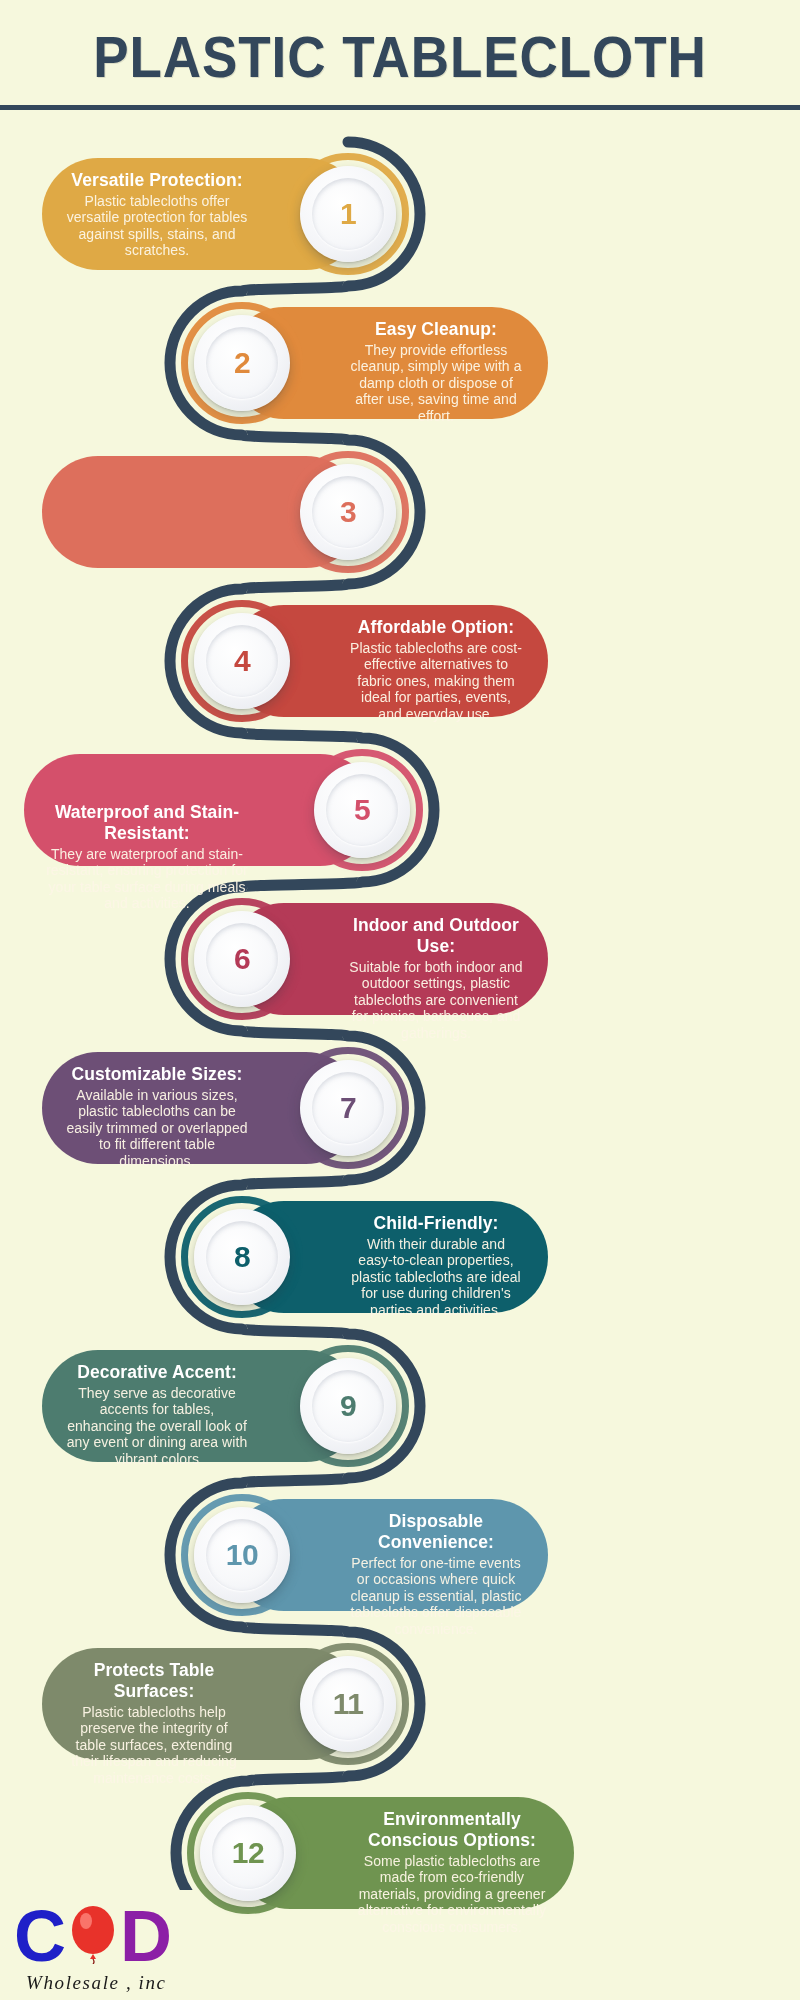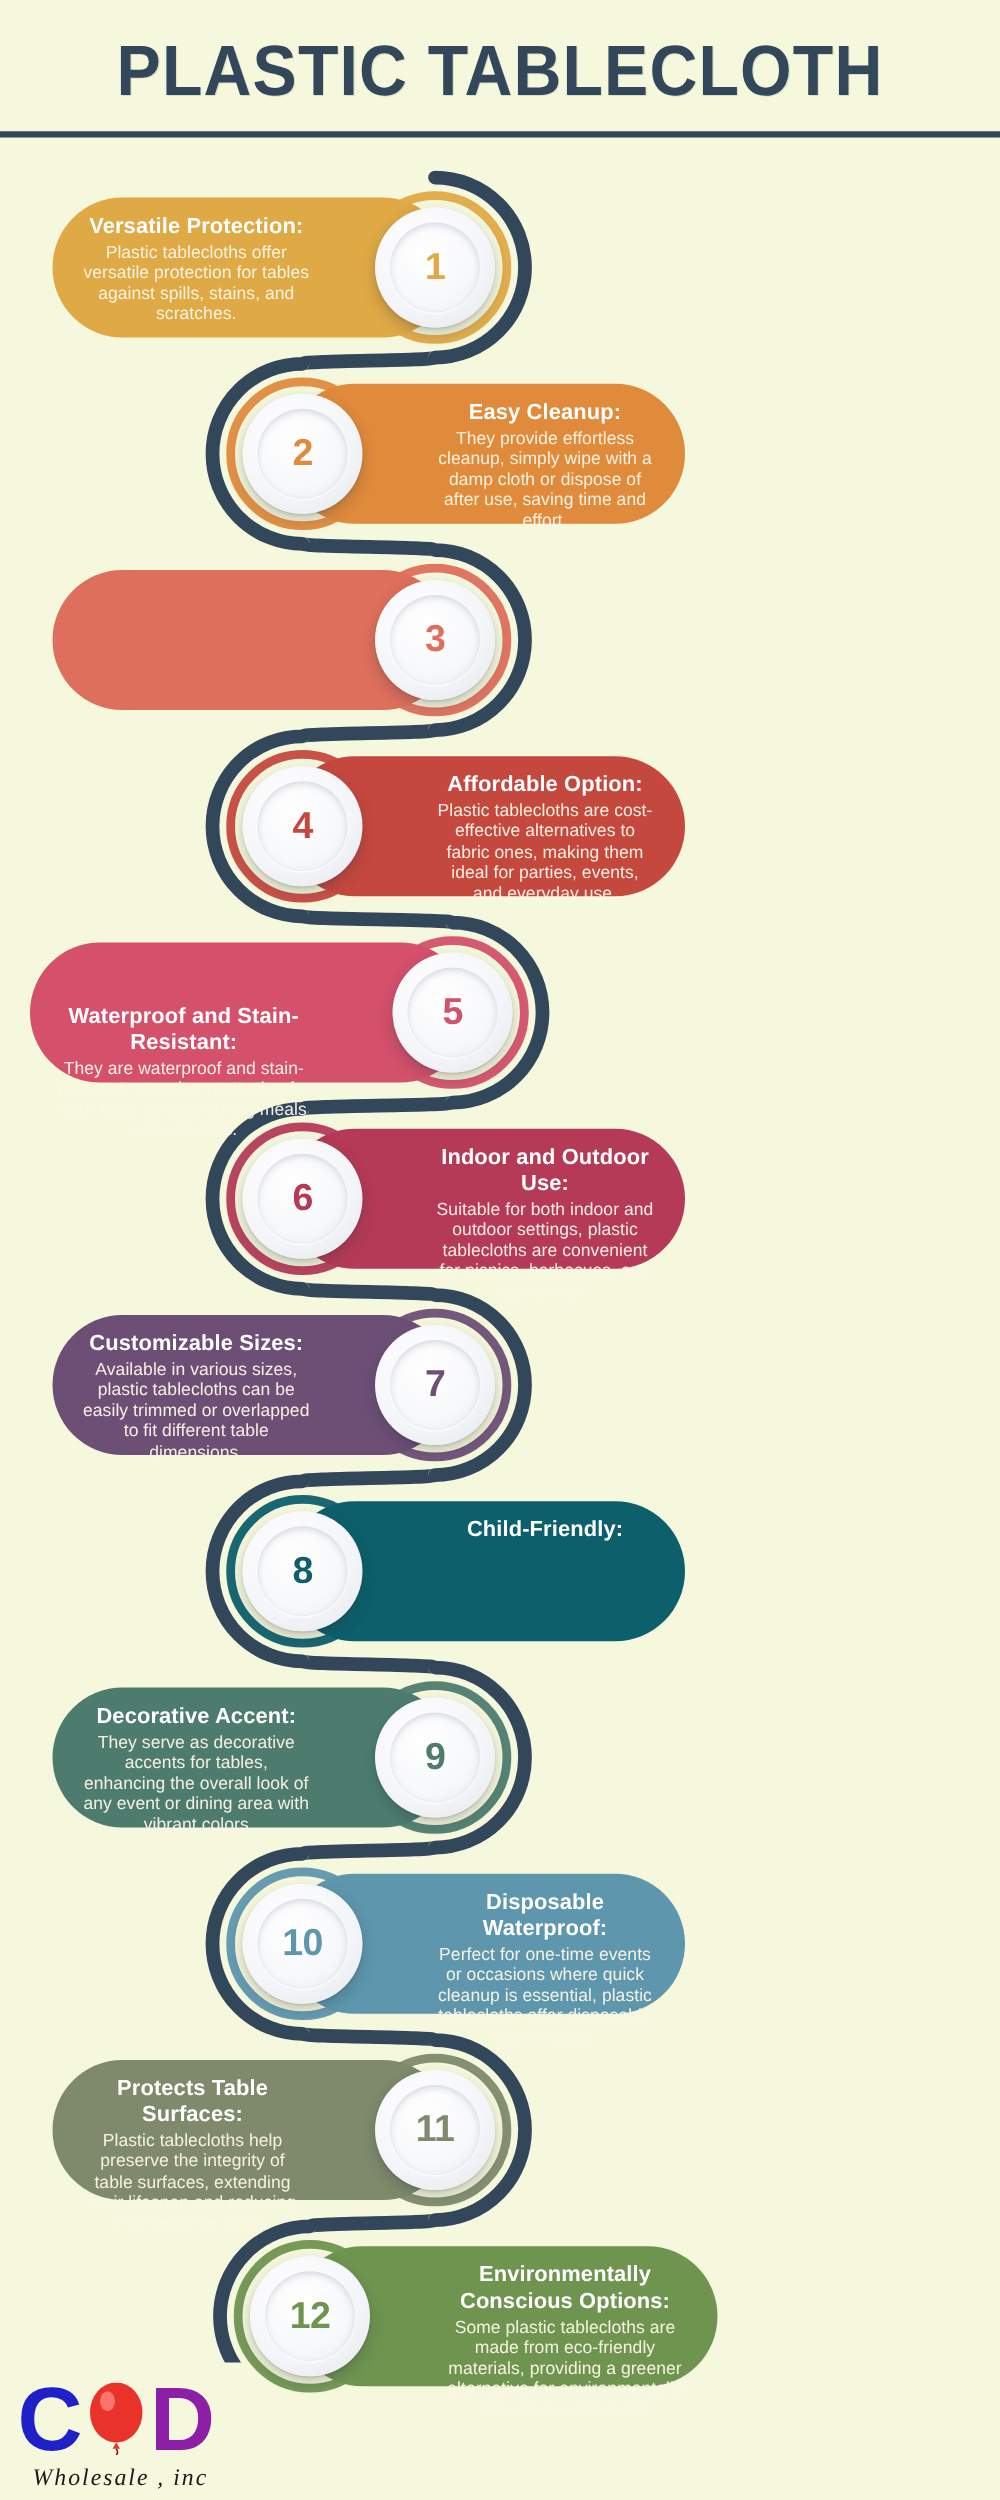--- a/index.html
+++ b/index.html
@@ -173,39 +173,40 @@
           <p>Available in various sizes, plastic tablecloths can be easily trimmed or overlapped to fit different table dimensions.</p>
         </div>
       </div>
       <div class="card right" style="left: 228px; top: 1201px; width: 320px; height: 112px;">
         <div class="body" style="background: rgb(13, 95, 107);"></div>
         <div class="badge" style="left: -34px; top: 8px;">
           <div class="num" style="color: rgb(13, 95, 107);">8</div>
         </div>
         <div class="txt" style="left: 120px; width: 176px; top: 12px;">
           <h3>Child-Friendly:</h3>
+          <p>With their durable and easy-to-clean properties, plastic tablecloths are ideal for use during children's parties and activities.</p>
         </div>
       </div>
       <div class="card left" style="left: 42px; top: 1350px; width: 320px; height: 112px;">
         <div class="body" style="background: rgb(77, 124, 111);"></div>
         <div class="badge" style="left: 258px; top: 8px;">
           <div class="num" style="color: rgb(77, 124, 111);">9</div>
         </div>
         <div class="txt" style="left: 24px; width: 182px; top: 12px;">
           <h3>Decorative Accent:</h3>
           <p>They serve as decorative accents for tables, enhancing the overall look of any event or dining area with vibrant colors</p>
         </div>
       </div>
       <div class="card right" style="left: 228px; top: 1499px; width: 320px; height: 112px;">
         <div class="body" style="background: rgb(94, 150, 173);"></div>
         <div class="badge" style="left: -34px; top: 8px;">
           <div class="num" style="color: rgb(94, 150, 173);">10</div>
         </div>
         <div class="txt" style="left: 120px; width: 176px; top: 12px;">
-          <h3>Disposable Waterproof:</h3>
+          <h3>Disposable Convenience:</h3>
           <p>Perfect for one-time events or occasions where quick cleanup is essential, plastic tablecloths offer disposable convenience.</p>
         </div>
       </div>
       <div class="card left" style="left: 42px; top: 1648px; width: 320px; height: 112px;">
         <div class="body" style="background: rgb(126, 138, 107);"></div>
         <div class="badge" style="left: 258px; top: 8px;">
           <div class="num" style="color: rgb(126, 138, 107);">11</div>
         </div>
         <div class="txt" style="left: 21px; width: 182px; top: 12px;">
           <h3>Protects Table Surfaces:</h3>

